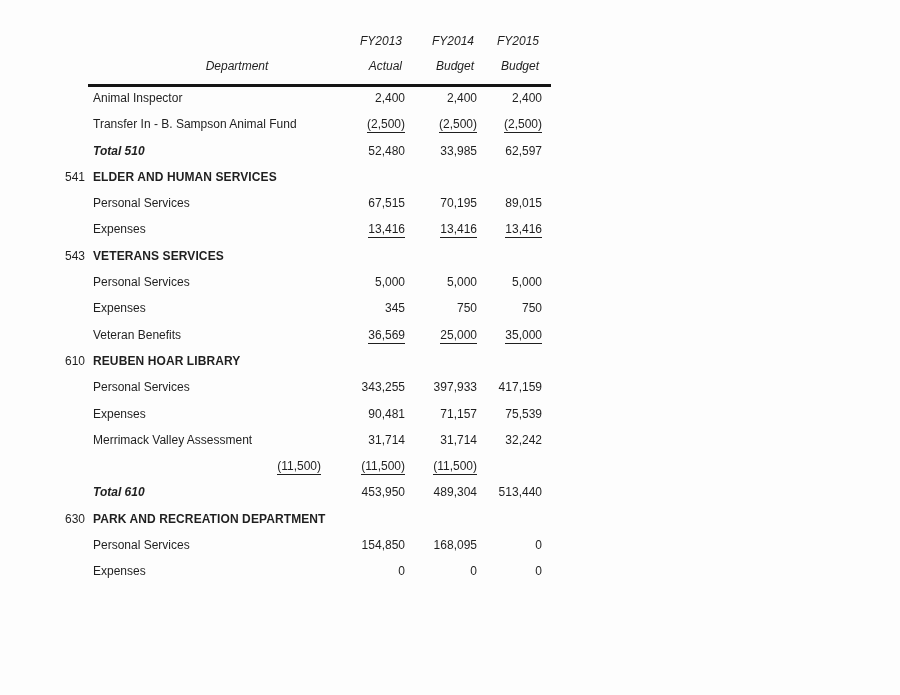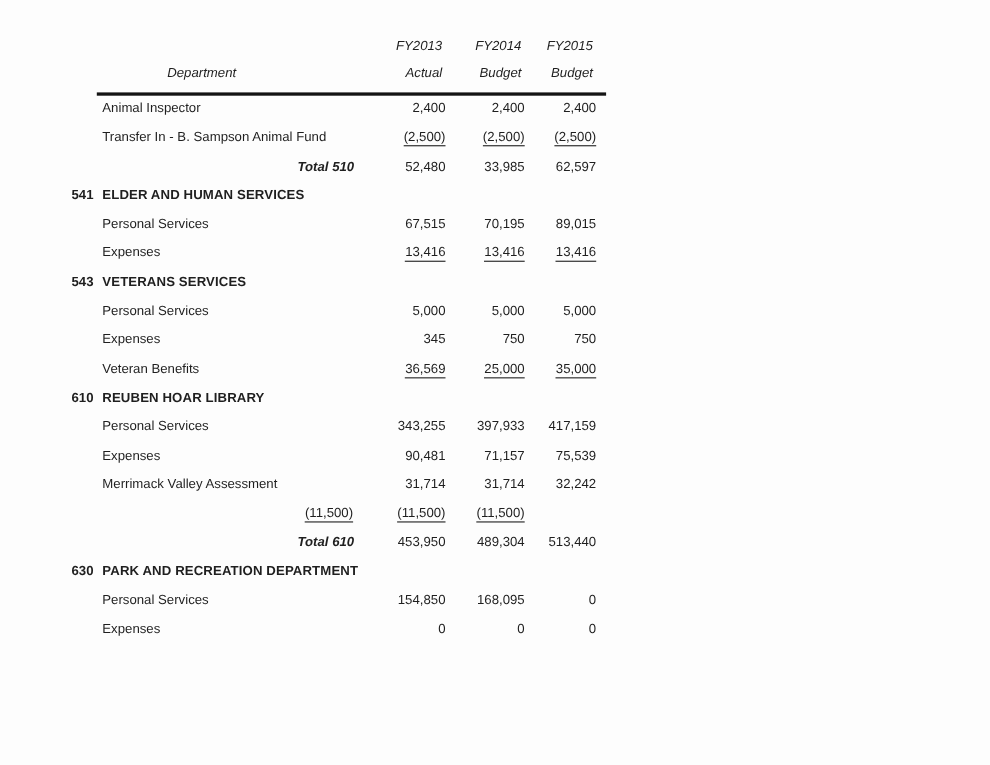--- a/index.html
+++ b/index.html
@@ -18,35 +18,35 @@
     grid-template-columns: 28px 229px 84px 72px 65px;
     font-size: 12px;
     line-height: 13px;
   }
   .cell { overflow: visible; white-space: nowrap; }
   .num { text-align: right; padding-right: 1px; }
 
   
   .hdr1 { position: absolute; top: 35px; left: 65px; width: 478px; font-style: italic; }
   .hdr2 { position: absolute; top: 60px; left: 65px; width: 478px; font-style: italic; }
-  .hdr2 .dept { padding-left: 59px; }
+  .hdr2 .dept { padding-left: 59px; text-align: center; }
   .hdr1 .num, .hdr2 .num { padding-right: 4px; }
   .hline {
     position: absolute;
     top: 84px; left: 88px;
     width: 463px; height: 3px;
     background: #141414;
   }
 
   
   .rows { position: absolute; top: 91px; left: 65px; width: 478px; }
   .row { height: 26.3px; padding-top: 1px; box-sizing: border-box; }
-  .row.section .code { font-weight: bold; }
+  .row.section .code { font-weight: normal; }
   .row.section .label { font-weight: bold; grid-column: 2 / 6; letter-spacing: 0.1px; }
-  .row.total .label { font-weight: bold; font-style: italic; text-align: right; padding-right: 0; }
+  .row.total .label { font-weight: bold; font-style: italic; padding-right: 0; }
   .uline {
     display: inline-block;
     border-bottom: 1.3px solid #1f1f1f;
     padding-bottom: 1px;
   }
 </style>
 </head>
 <body>
 
 <div class="page">

